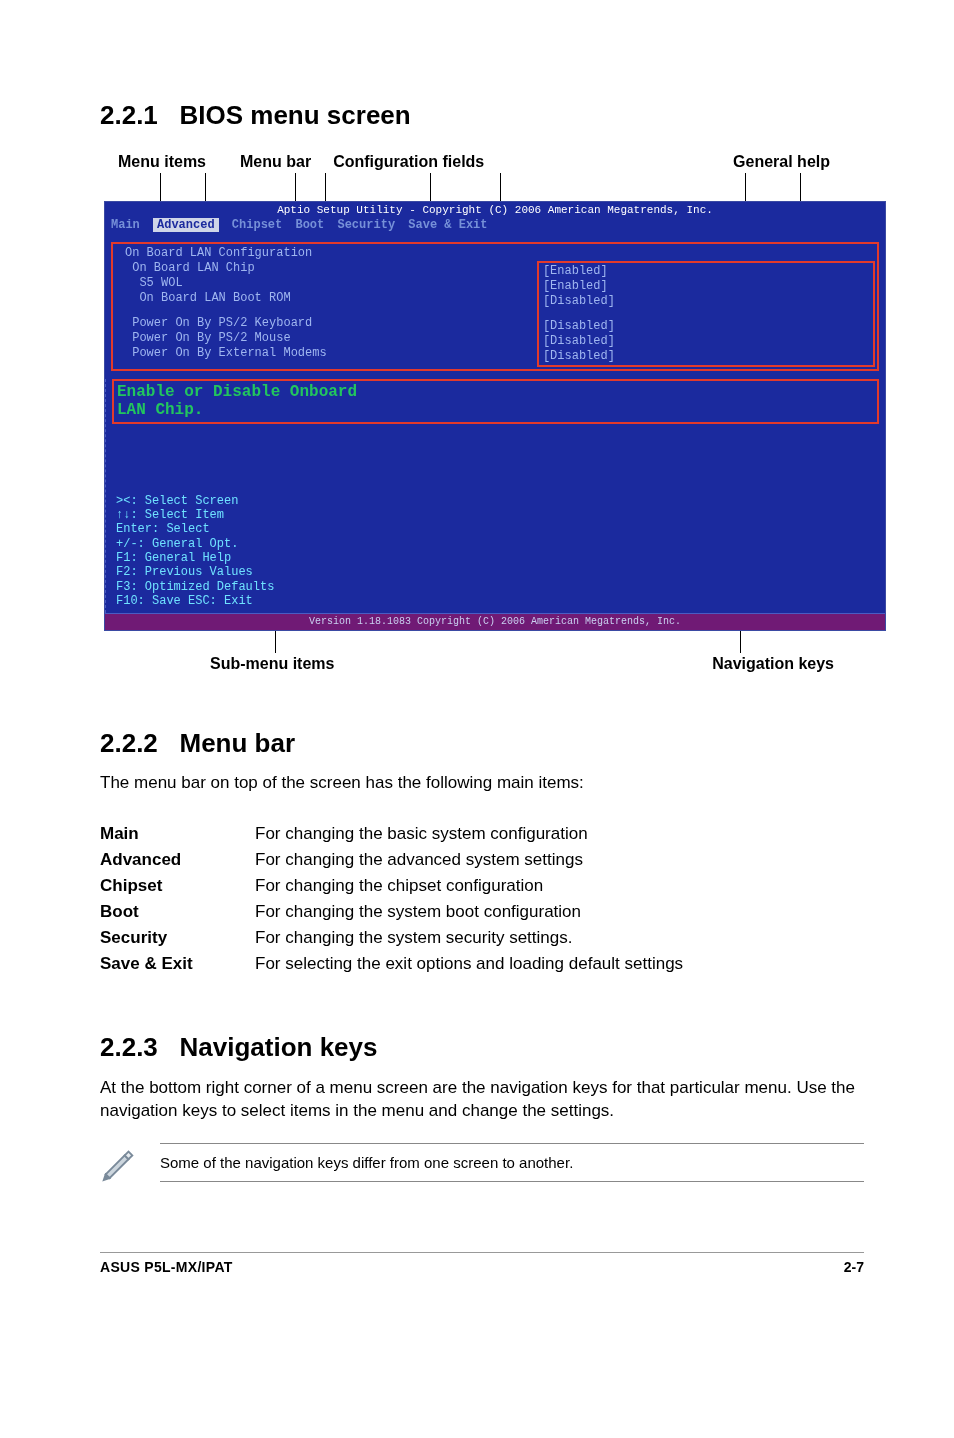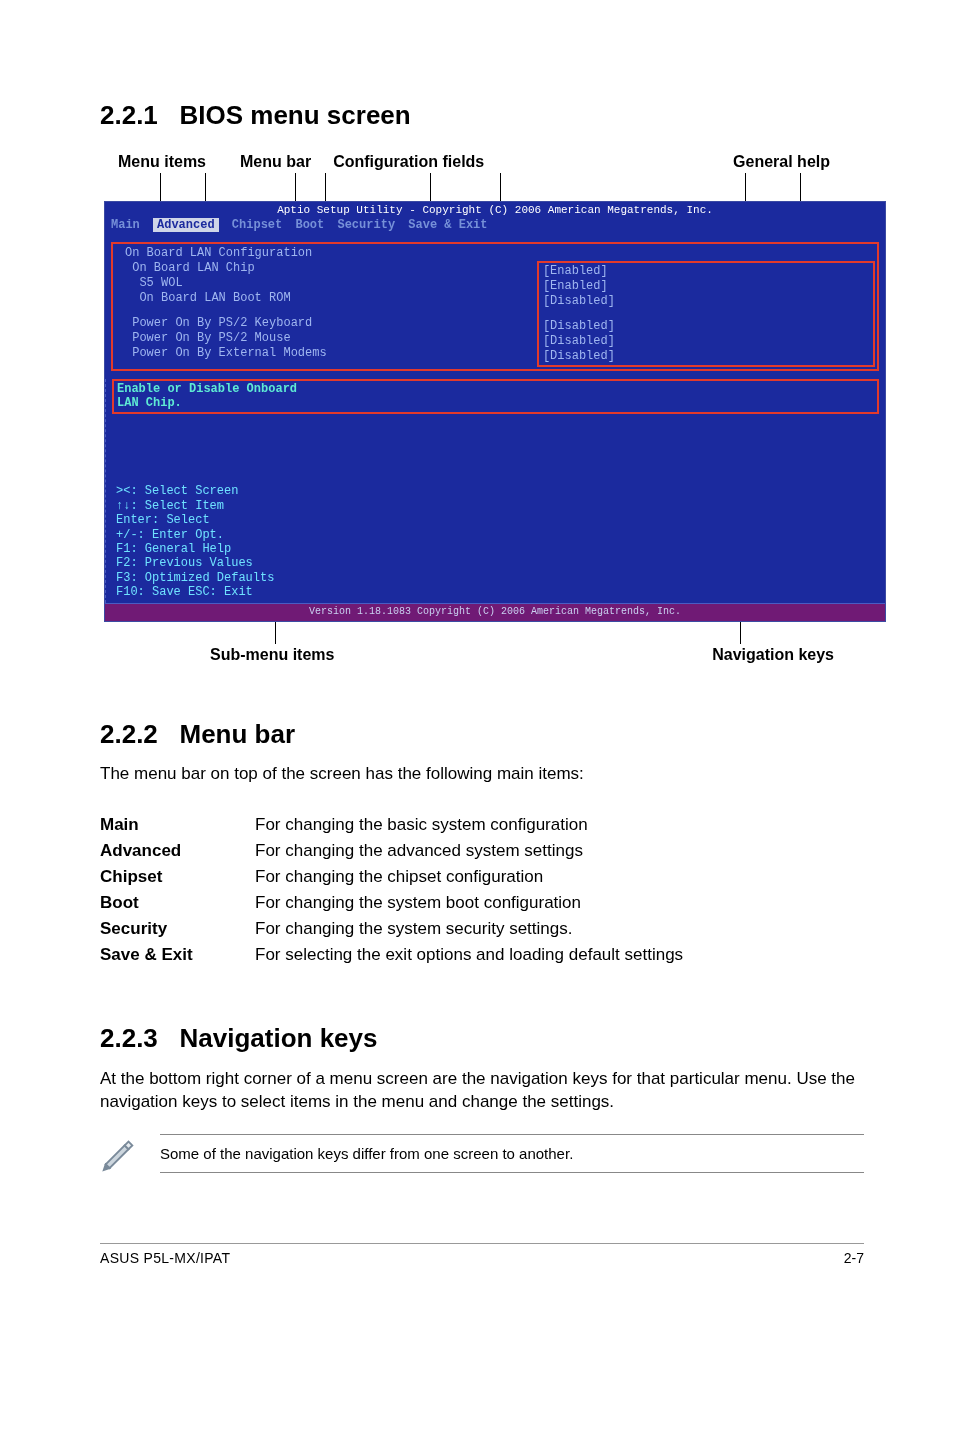--- a/index.html
+++ b/index.html
@@ -94,23 +94,23 @@
   .bios .right {
     flex: 1.2;
     border-left: 1px dashed #4a5cc3;
     padding: 2px 6px 4px 10px;
     color: #7fa4ff;
     font-size: 12px;
     position: relative;
   }
   .bios .right .helpbox {
     border: 2px solid #e33a2b;
-    color: #5eead4;
-    font-weight: bold;
-    font-size: 12px;
+    color: #22c55e;
+    font-weight: bold;
+    font-size: 16px;
     padding: 2px 3px;
     margin-top: -2px;
     margin-left: -4px;
     line-height: 1.15;
   }
   .bios .footer {
     background: #701a75;
     color: #c9d0f0;
     font-size: 10px;
     text-align: center;
@@ -205,21 +205,21 @@
     padding: 10px 0;
     font-size: 15px;
     flex: 1;
   }
   .footer-line {
     border-top: 1px solid #999;
     margin-top: 70px;
     padding-top: 6px;
     display: flex;
     font-size: 14px;
-    font-weight: normal;
+    font-weight: bold;
   }
   .footer-line .left { flex: 1; letter-spacing: 0.3px; }
   .footer-line .right { }
 </style>
 </head>
 <body>
 
 <div class="page">
 
   <h2>
@@ -303,21 +303,21 @@
       </div>
       <div class="right">
         <div class="helpbox">
           <span>Enable or Disable Onboard</span><br>
           <span>LAN Chip.</span>
         </div>
         <div class="navlist">
           <div class="c1">&gt;&lt;: Select Screen</div>
           <div class="c1">↑↓: Select Item</div>
           <div class="c1">Enter: Select</div>
-          <div class="c1">+/-: Enter Opt.</div>
+          <div class="c1">+/-: General Opt.</div>
           <div class="c1">F1: General Help</div>
           <div class="c1">F2: Previous Values</div>
           <div class="c1">F3: Optimized Defaults</div>
           <div class="c1">F10: Save   ESC: Exit</div>
         </div>
       </div>
     </div>
     <div class="footer">Version 1.18.1083 Copyright (C) 2006 American Megatrends, Inc.</div>
   </div>
 

